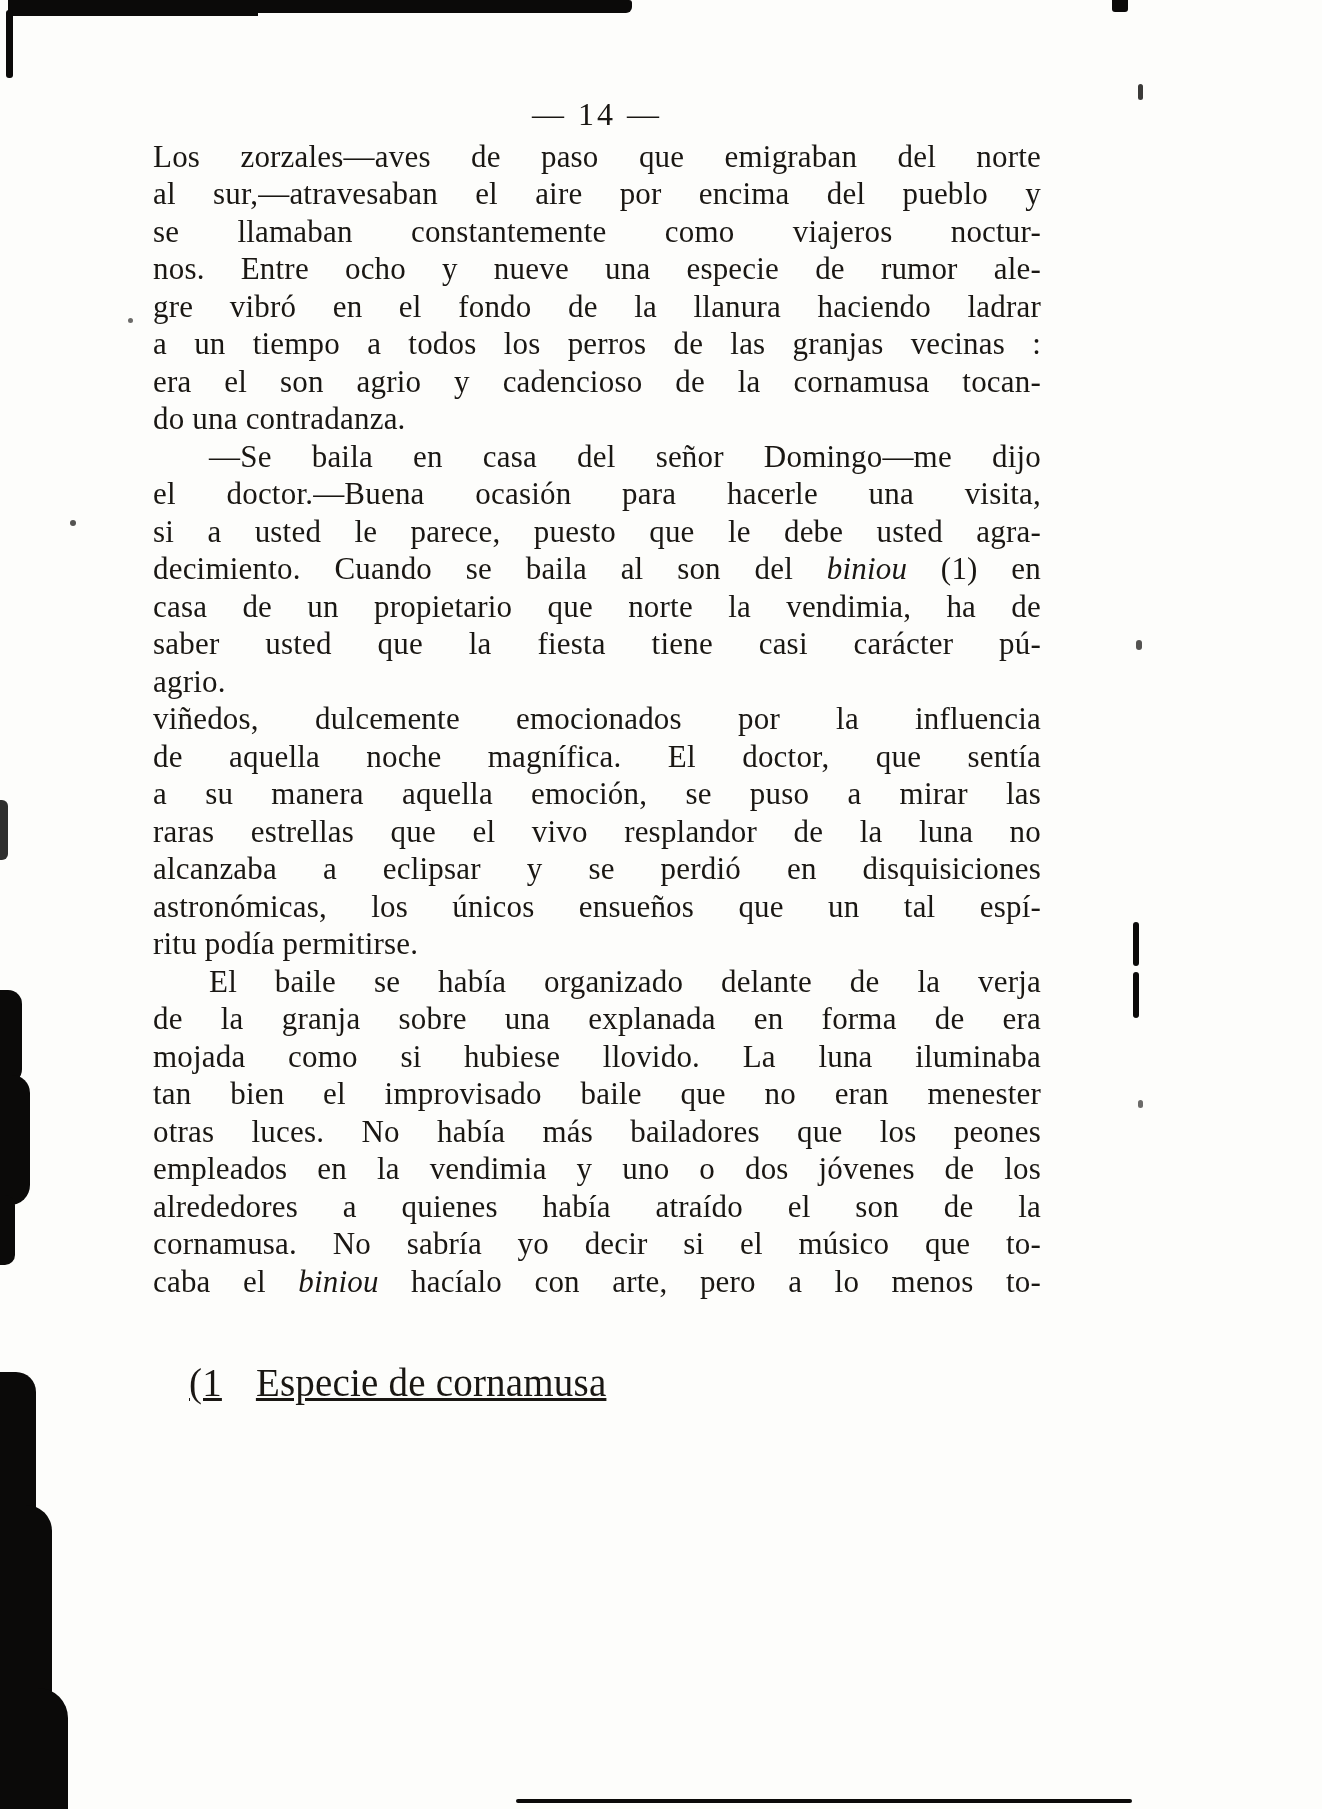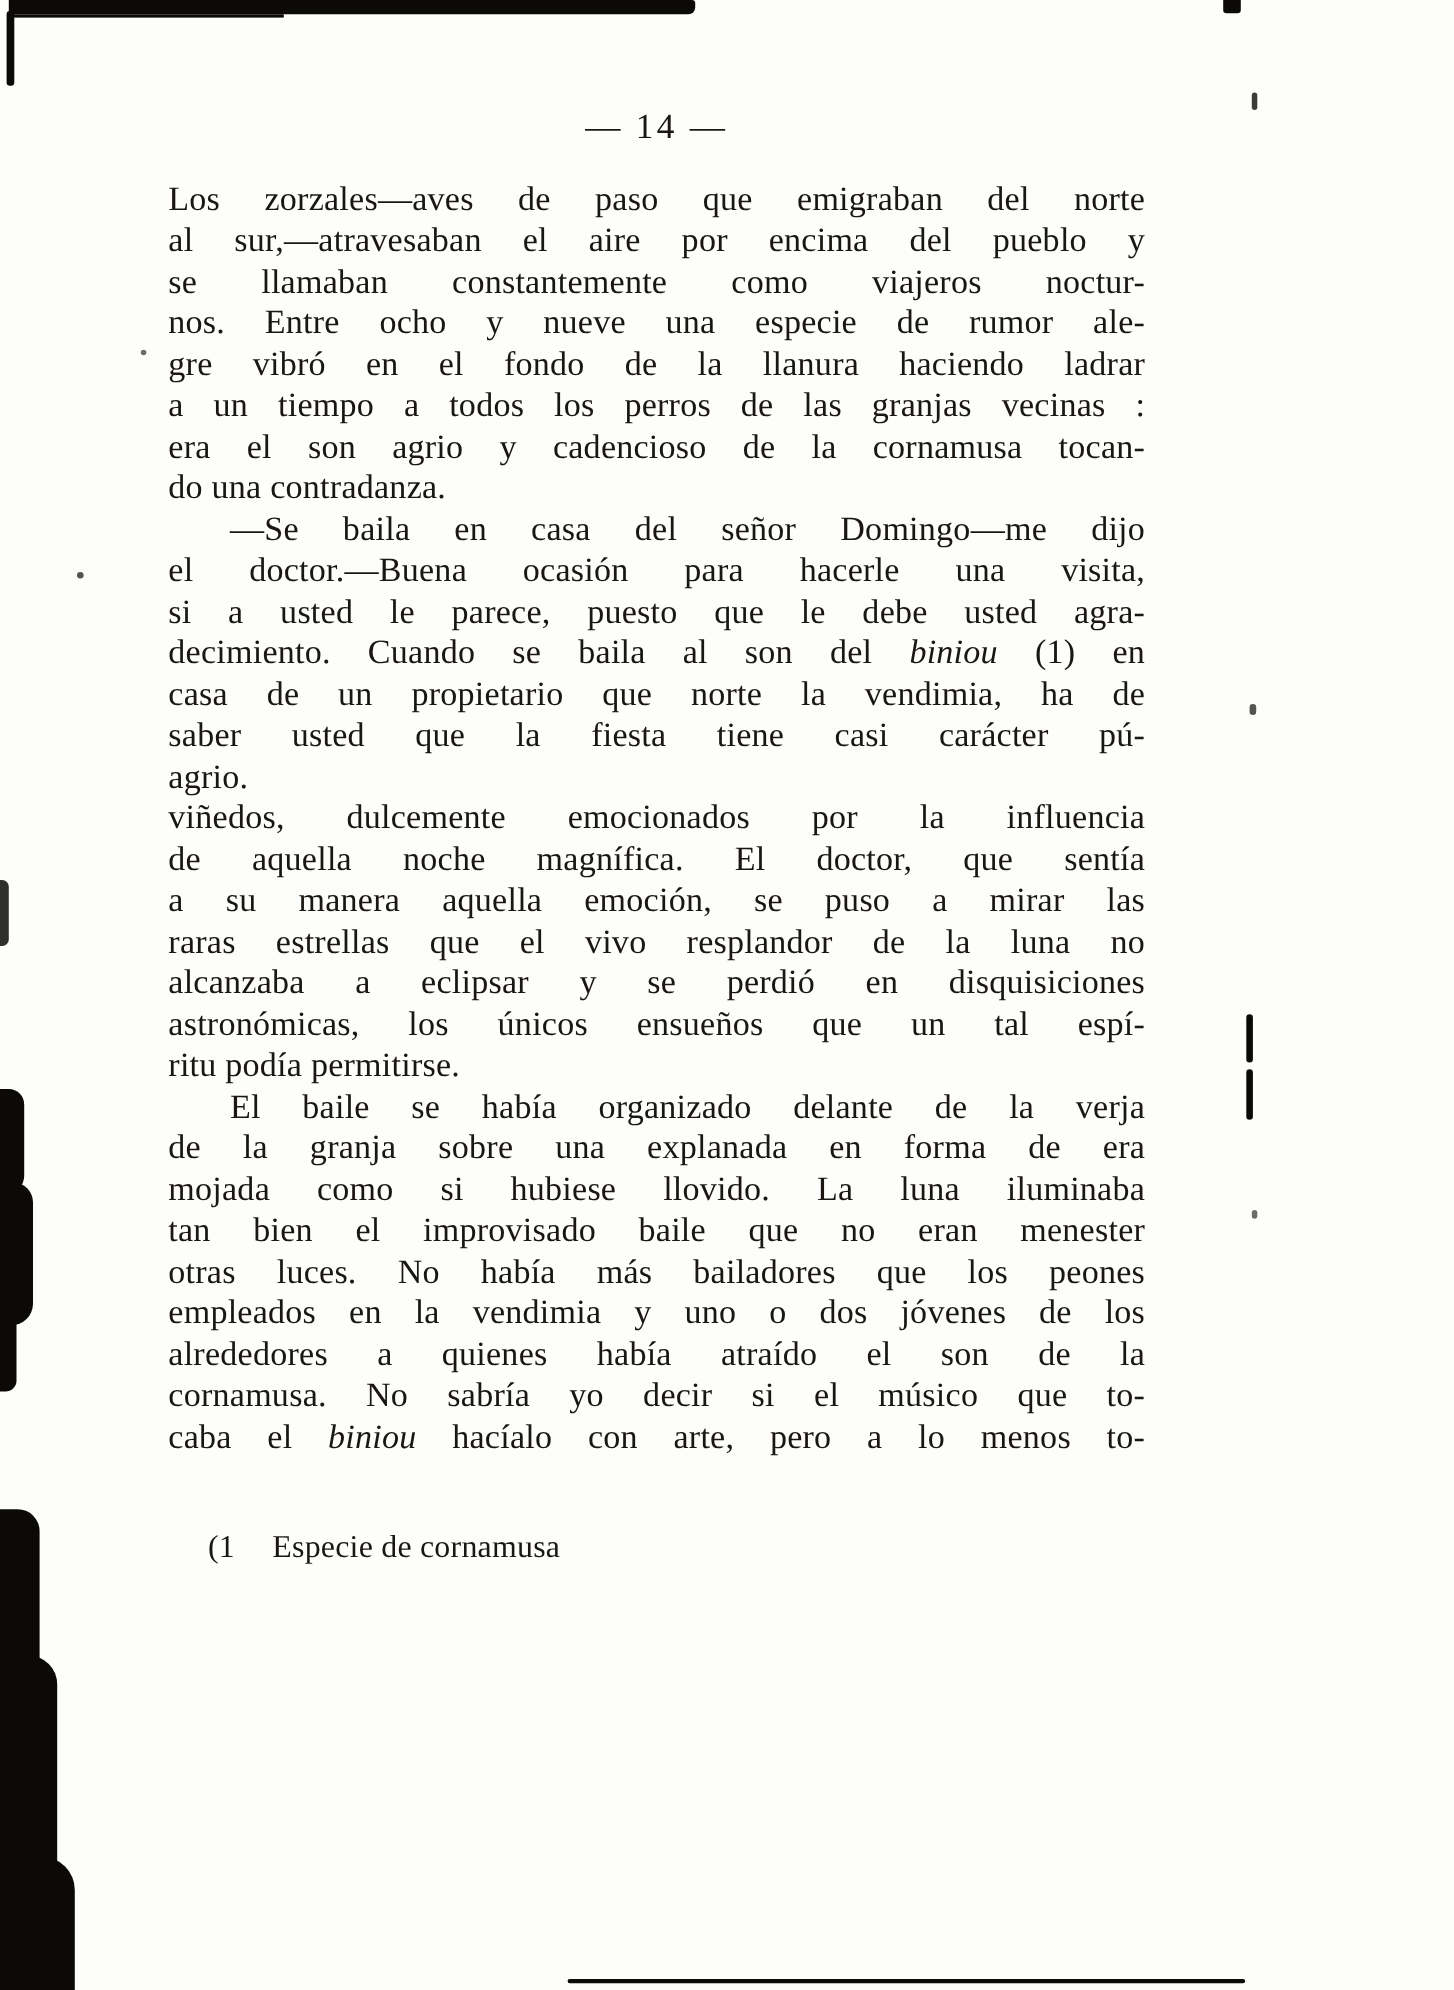--- a/index.html
+++ b/index.html
@@ -19,34 +19,35 @@
     width: 888px;
     font-size: 31px;
     line-height: 37.5px;
     letter-spacing: 0.2px;
   }
 
   .page-number {
     text-align: center;
     font-size: 32px;
     letter-spacing: 3px;
-    margin-bottom: 28px;
+    margin-bottom: 4px;
   }
 
   .line {
     text-align: justify;
     text-align-last: justify;
   }
   .line.last { text-align-last: left; }
   .line.indent { text-indent: 56px; }
 
   .footnote {
     margin-top: 64px;
-    font-size: 29px;
+    font-size: 39px;
     padding-left: 36px;
+    text-decoration: underline;
   }
   .footnote .fn-text { margin-left: 34px; }
 
   
   .artifact { position: absolute; background: #0b0a09; }
   .a-top-bar      { left: 8px;   top: 0;      width: 624px; height: 13px; border-radius: 0 3px 6px 2px; }
   .a-top-bar-thin { left: 8px;   top: 13px;   width: 250px; height: 3px;  }
   .a-top-right    { left: 1112px;top: 0;      width: 16px;  height: 12px; border-radius: 0 0 3px 3px; }
   .a-left-bracket { left: 6px;   top: 10px;   width: 7px;   height: 68px; border-radius: 3px; }
   .a-right-tick-1 { left: 1138px;top: 84px;   width: 5px;   height: 16px; border-radius: 3px; opacity:.8; }

